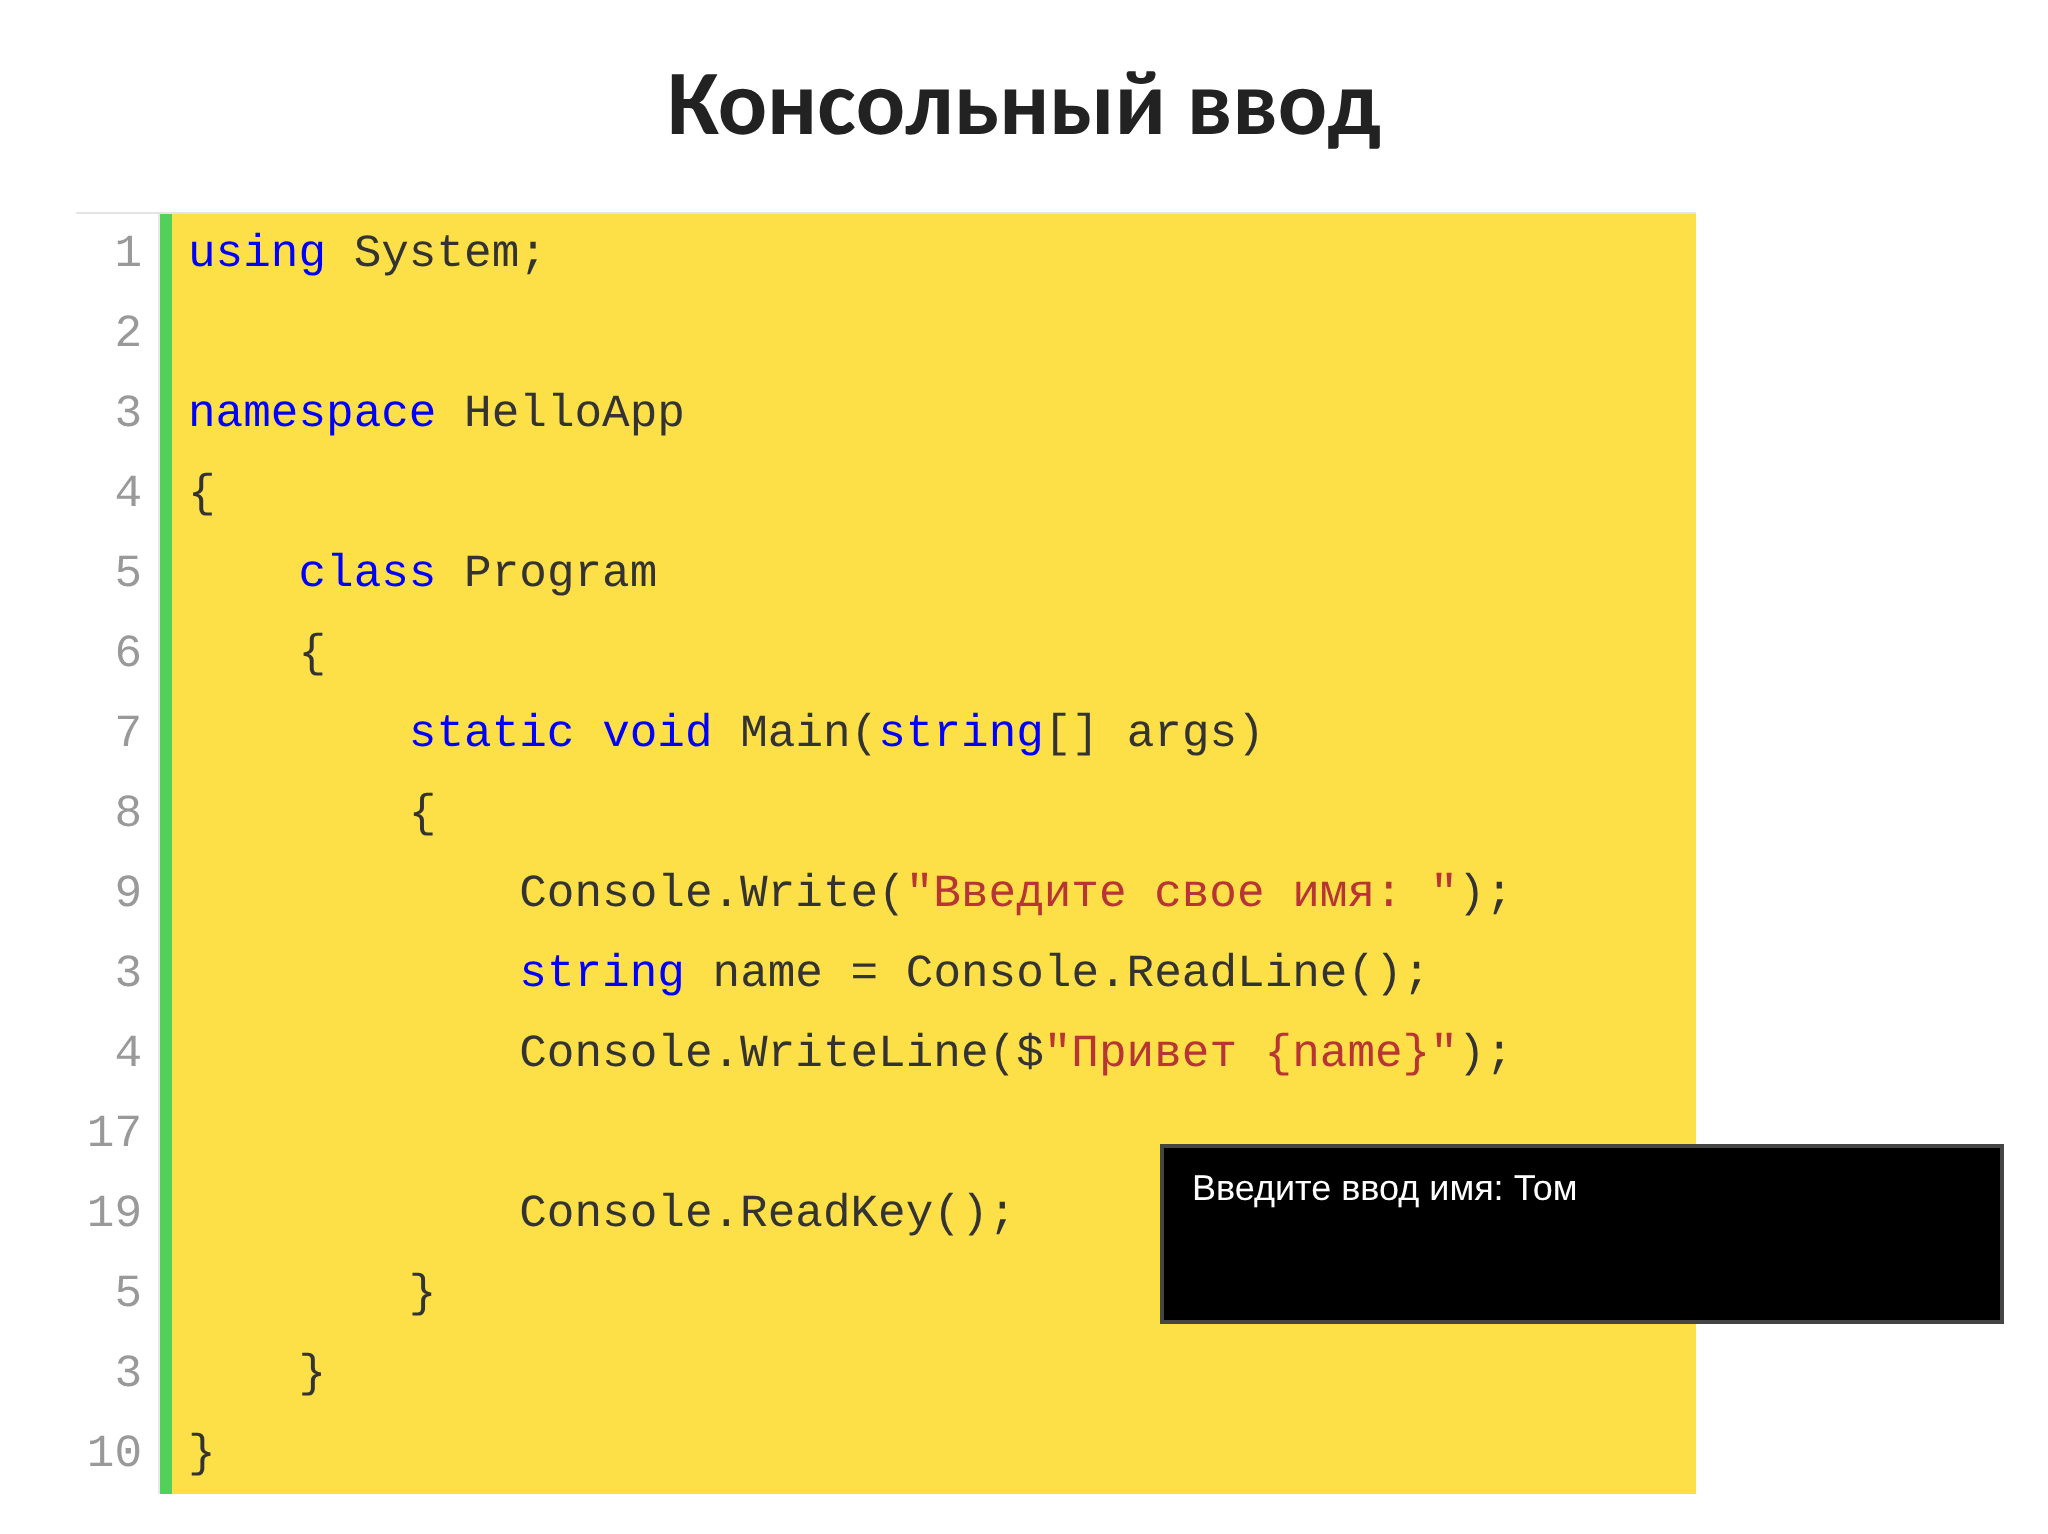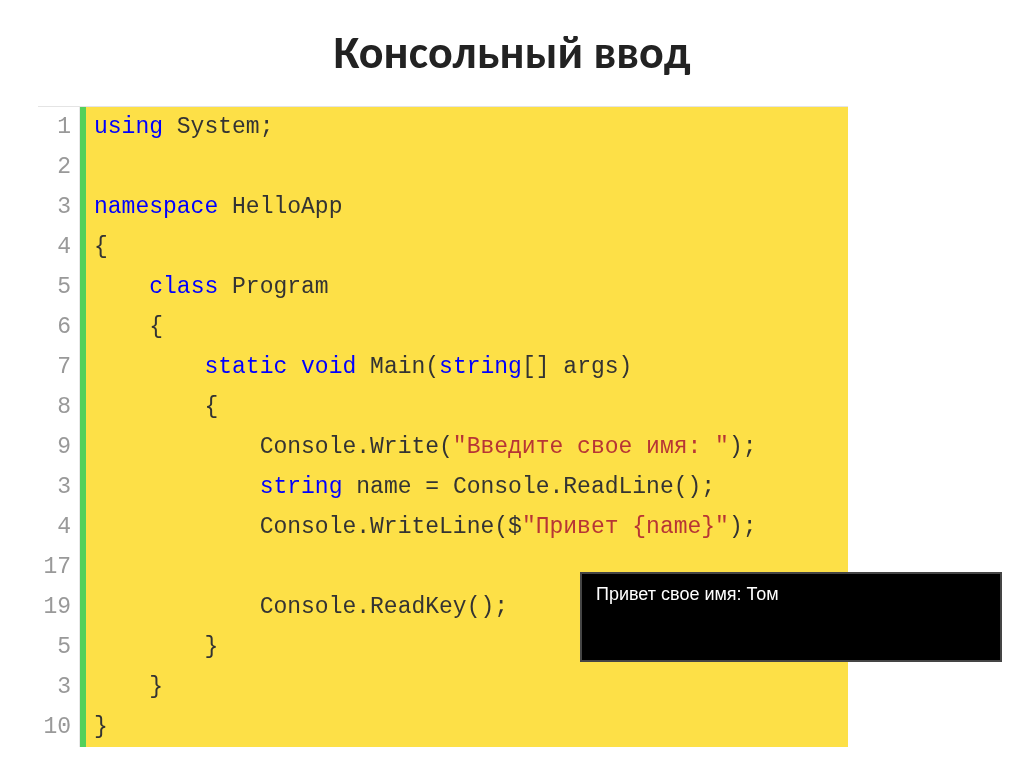--- a/index.html
+++ b/index.html
@@ -94,14 +94,14 @@
       <div>19</div>
       <div>5</div>
       <div>3</div>
       <div>10</div>
     </div>
   <div class="accent-bar"></div>
   <div class="code" id="code-lines"><div class="line"><span class="k">using</span><span class="p"> System;</span></div><div class="line"><span class="p"></span></div><div class="line"><span class="k">namespace</span><span class="p"> HelloApp</span></div><div class="line"><span class="p">{</span></div><div class="line"><span class="p">    </span><span class="k">class</span><span class="p"> Program</span></div><div class="line"><span class="p">    {</span></div><div class="line"><span class="p">        </span><span class="k">static</span><span class="p"> </span><span class="k">void</span><span class="p"> Main(</span><span class="k">string</span><span class="p">[] args)</span></div><div class="line"><span class="p">        {</span></div><div class="line"><span class="p">            Console.Write(</span><span class="s">"Введите свое имя: "</span><span class="p">);</span></div><div class="line"><span class="p">            </span><span class="k">string</span><span class="p"> name = Console.ReadLine();</span></div><div class="line"><span class="p">            Console.WriteLine($</span><span class="s">"Привет {name}"</span><span class="p">);</span></div><div class="line"><span class="p"></span></div><div class="line"><span class="p">            Console.ReadKey();</span></div><div class="line"><span class="p">        }</span></div><div class="line"><span class="p">    }</span></div><div class="line"><span class="p">}</span></div></div>
 </div>
 
 <div class="console-box">
-  <div class="out-line">Привет свое имя: Том</div>
+  <div class="out-line">Введите ввод имя: Том</div>
 </div>
 
 </body></html>

